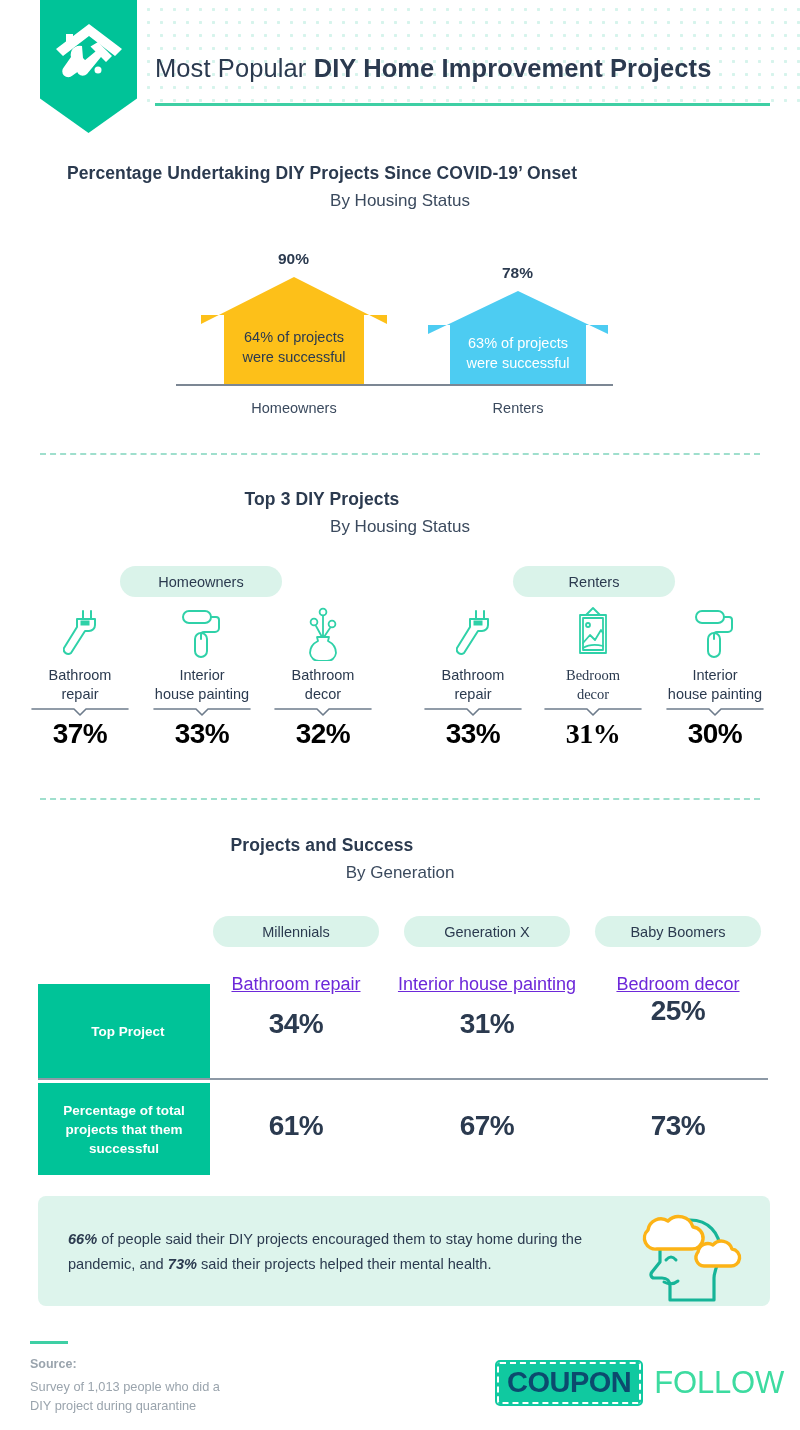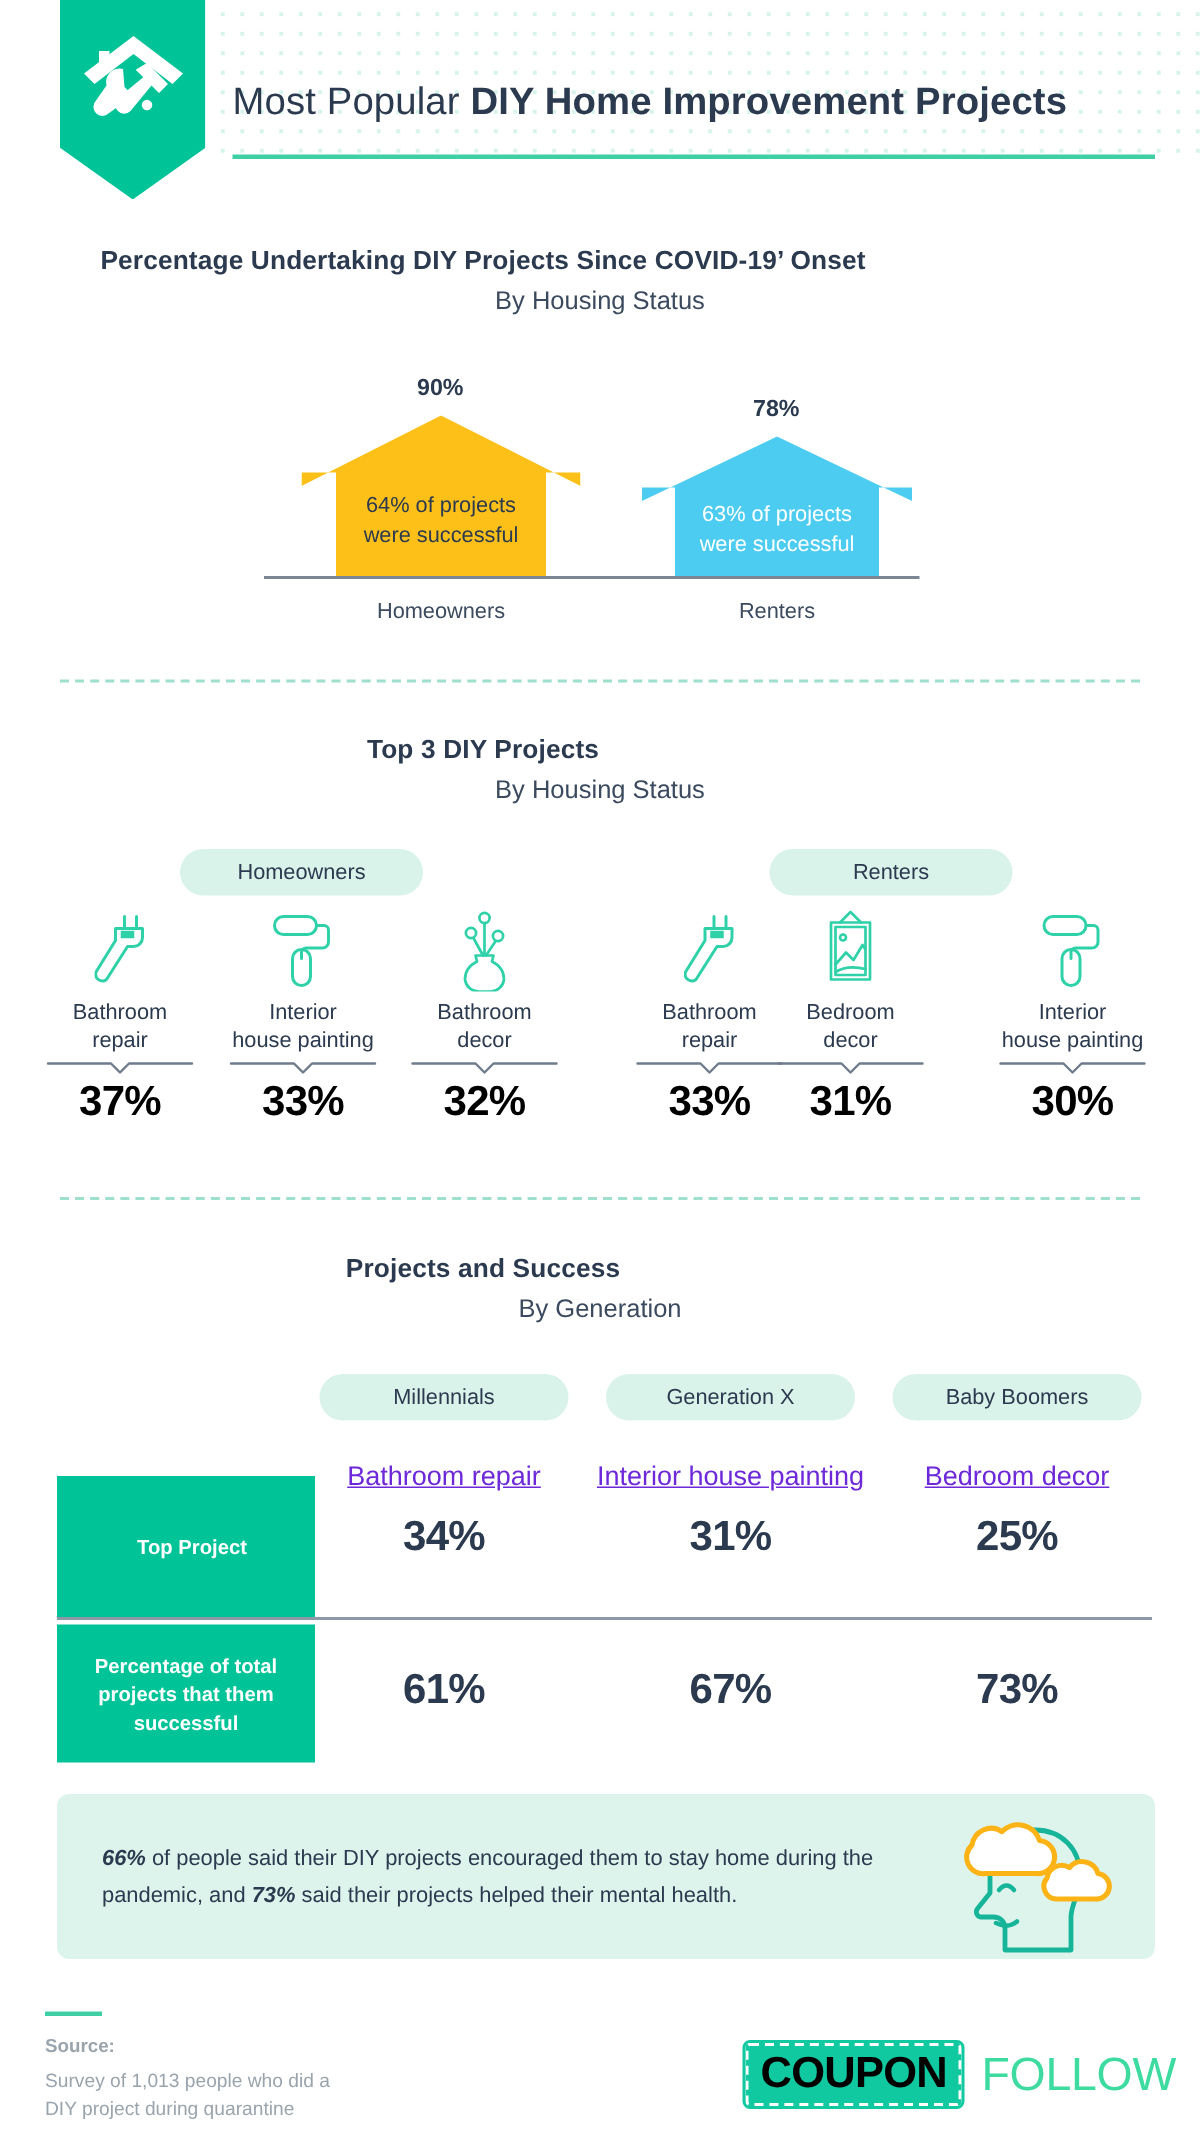--- a/index.html
+++ b/index.html
@@ -110,21 +110,21 @@
   .callout .brain { position:absolute; right:14px; top:6px; }
 
   
   .foot-rule { position:absolute; left:30px; top:1341px; width:38px; height:2.5px; background:#3ecfa4; }
   .foot-src { position:absolute; left:30px; top:1357px; font-size:12.5px; font-weight:700; color:#9aa4ad; }
   .foot-txt { position:absolute; left:30px; top:1377px; width:300px;
     font-size:12.8px; line-height:19px; color:#9aa4ad; }
 
   .logo { position:absolute; left:497px; top:1362px; display:flex; align-items:center; height:42px; }
   .logo .coupon {
-    background:#10c9a0; color:#000000; font-size:29px; font-weight:700; letter-spacing:-.5px;
+    background:#10c9a0; color:#0c4a6e; font-size:29px; font-weight:700; letter-spacing:-.5px;
     padding:1px 8px 3px 8px; line-height:34px;
     border:2.5px dashed #ffffff; border-radius:3px; outline:2.5px solid #10c9a0;
   }
   .logo .follow {
     color:#3ddba0; font-size:31px; font-weight:400; letter-spacing:-.2px;
     margin-left:13px; line-height:34px;
   }
 </style>
 </head>
 <body>
@@ -249,21 +249,21 @@
   </div>
   <div class="nm"><span>Bathroom</span><br><span>repair</span></div>
   <div class="underline">
     <svg width="100" height="9" viewBox="0 0 100 9">
         <path d="M2 1 H44 L50 7 L56 1 H98" fill="none" stroke="#6e7c8c" stroke-width="1.6" stroke-linecap="round" stroke-linejoin="round"></path>
       </svg>
   </div>
   <div class="val">33%</div>
 </div>
 
-<div class="proj" style="left:508px; top:605px;">
+<div class="proj" style="left:534px; top:605px;font-family:Liberation Serif, serif;">
   <div class="ico">
     <svg width="40" height="54" viewBox="0 0 40 54" fill="none" stroke="#2fd1a8" stroke-width="1.8" stroke-linecap="round" stroke-linejoin="round">
       <path d="M13 8 L20 1 L27 8"></path>
       <rect x="7" y="8" width="26" height="38"></rect>
       <rect x="10" y="11" width="20" height="32"></rect>
       <circle cx="15" cy="18" r="2"></circle>
       <path d="M10 36 l7 -8 5 5 6 -10 2 3"></path>
       <path d="M10 41 q8 -5 20 -2"></path>
     </svg>
   </div>
@@ -309,21 +309,21 @@
 <div class="gen-col" style="left:208px; top:974px; width:176px;">
   <div class="gen-head">Bathroom repair</div>
   <div class="gen-val" style="margin-top:13px;">34%</div>
 </div>
 <div class="gen-col" style="left:389px; top:974px; width:196px;">
   <div class="gen-head">Interior house painting</div>
   <div class="gen-val" style="margin-top:13px;">31%</div>
 </div>
 <div class="gen-col" style="left:590px; top:974px; width:176px;">
   <div class="gen-head">Bedroom decor</div>
-  <div class="gen-val" style="margin-top:13px;">25%</div>
+  <div class="gen-val" style="margin-top:0;">25%</div>
 </div>
 
 <div class="rowline" style="top:1078px;"></div>
 
 <div class="rowlbl" style="top:1083px; height:92px;">
   <span>
     <span>Percentage of total</span><br>
     <span>projects that them</span><br>
     <span>successful</span>
   </span>

